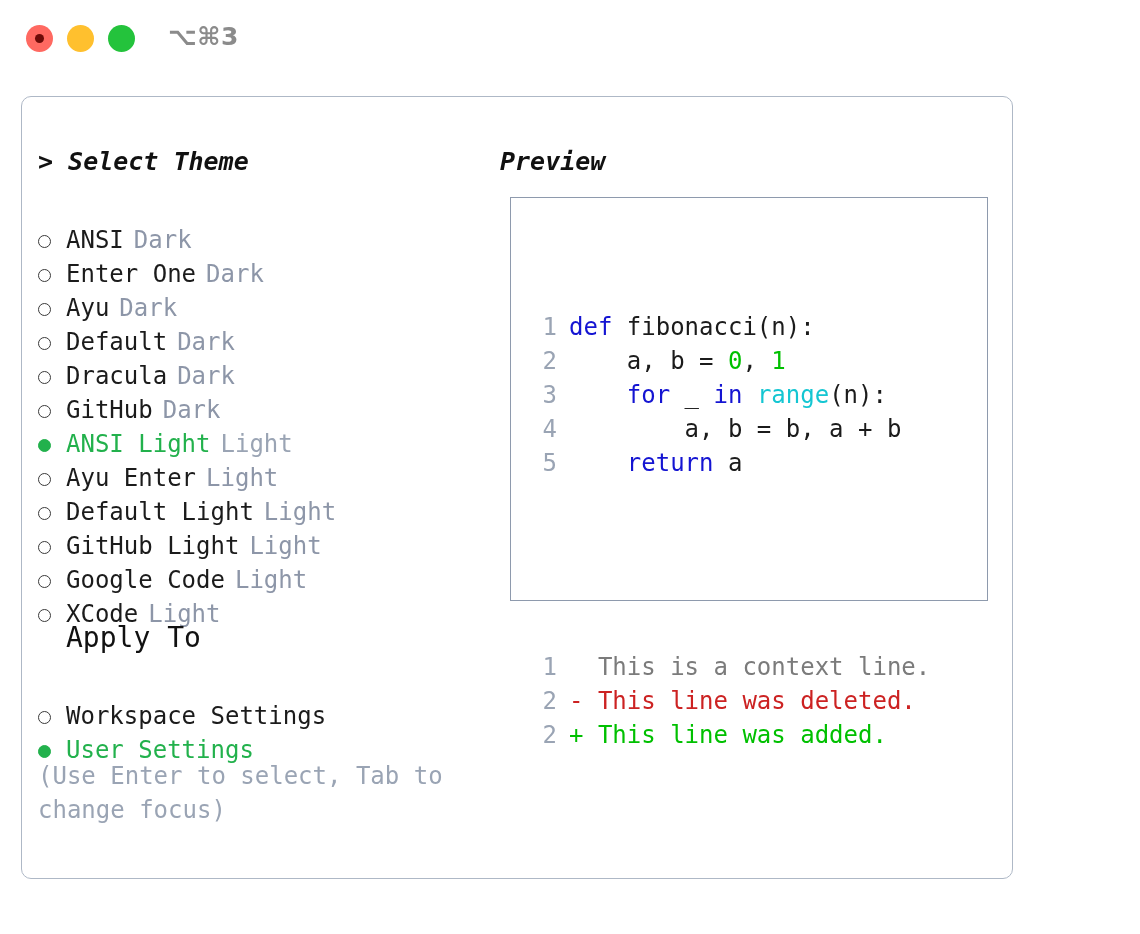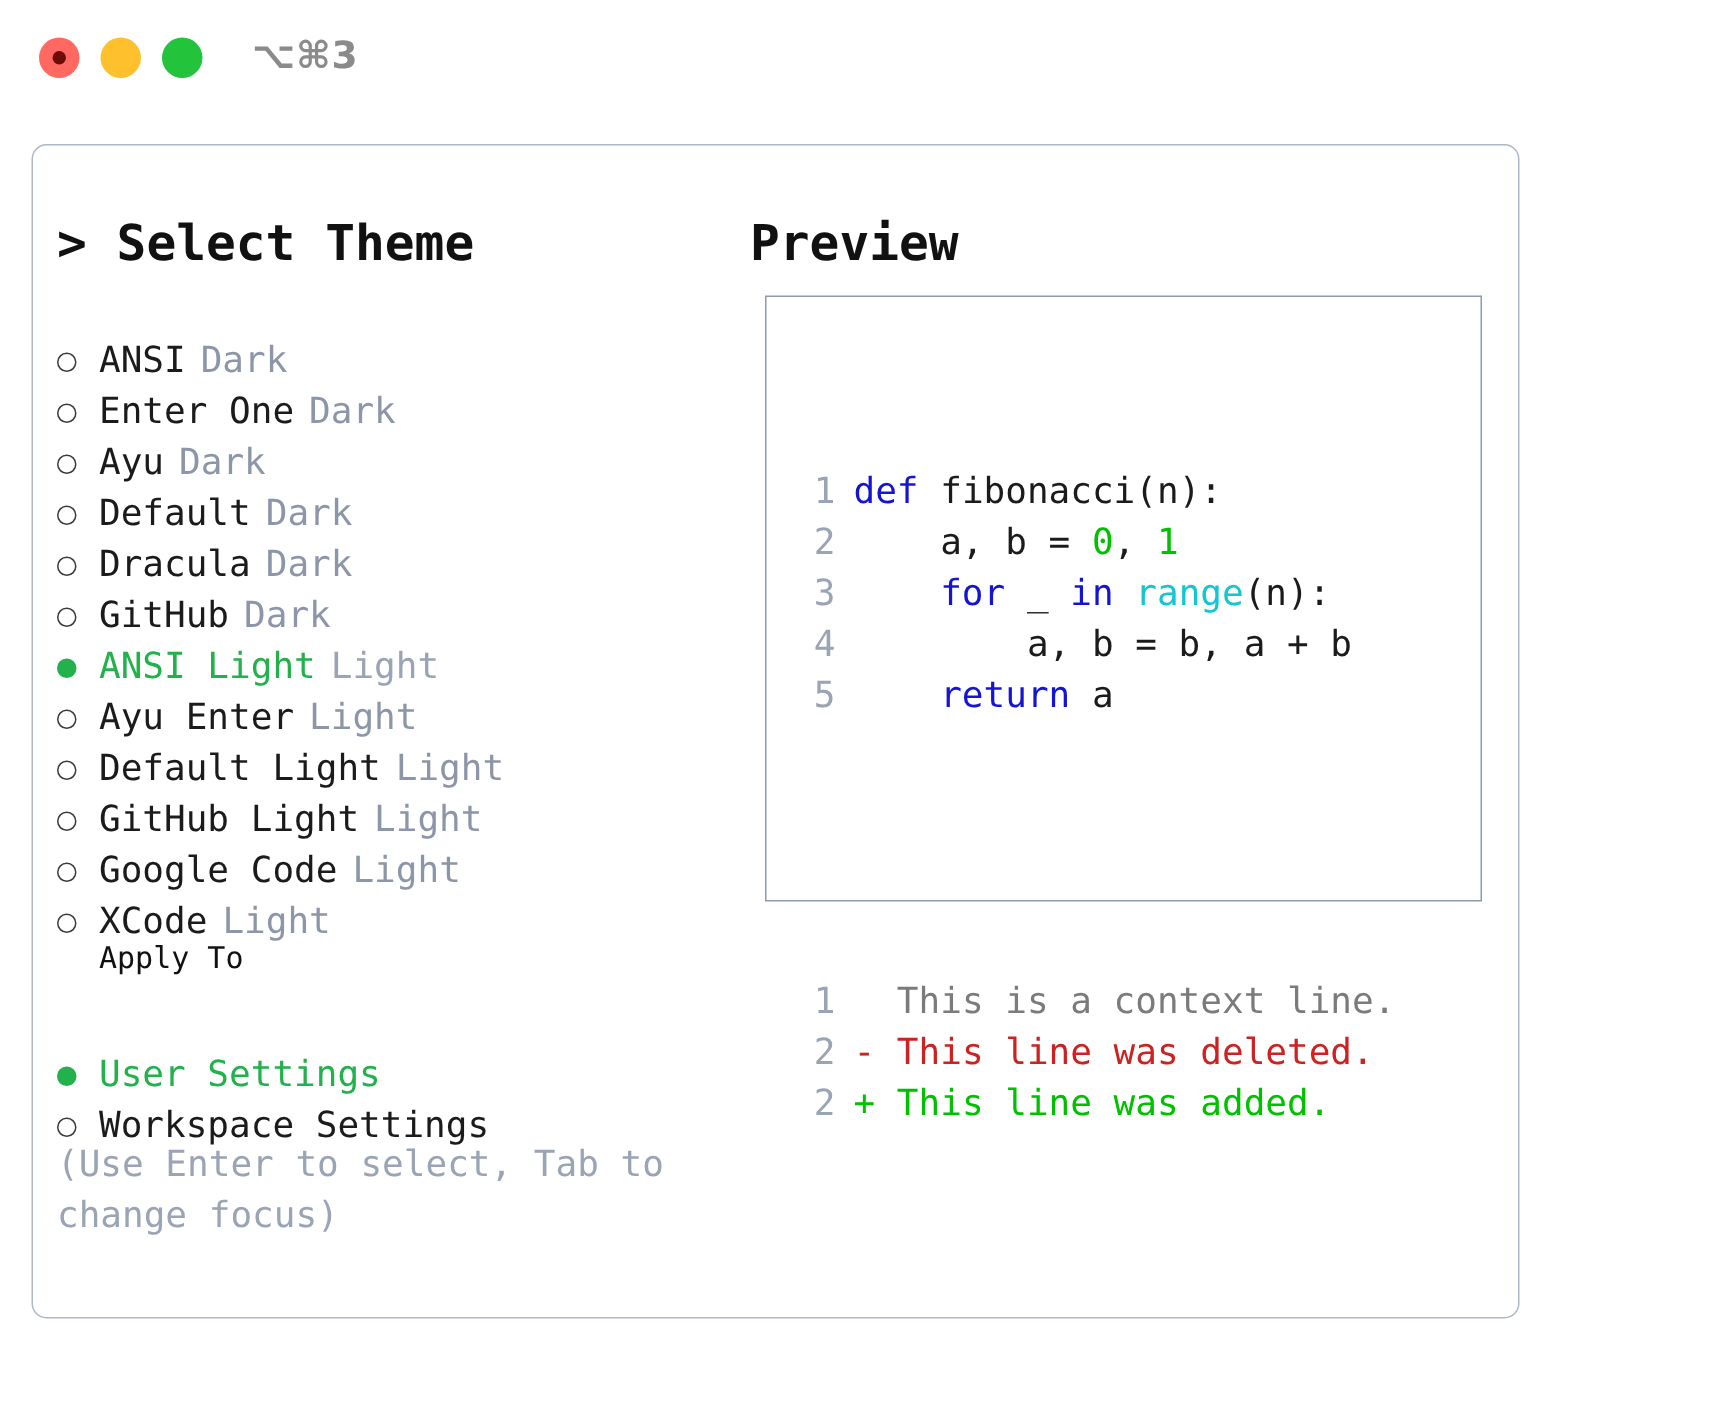--- a/index.html
+++ b/index.html
@@ -92,25 +92,26 @@
     width: 450px;
   }
   .col-right {
     position: absolute;
     left: 478px;
     top: 48px;
     width: 500px;
   }
 
   .section-head {
-    font-size: 33px;
+    font-size: 25px;
     font-weight: bold;
     color: #111111;
     line-height: 34px;
     white-space: pre;
+    font-style: italic;
   }
 
   
   .theme-list { margin-top: 0px; }
   .opt-row {
     display: flex;
     align-items: baseline;
     height: 34px;
     line-height: 34px;
     font-size: 24px;
@@ -135,21 +136,21 @@
   .marker.off i { background: transparent; border: 1.5px solid #3a3a3a; }
 
   .opt-name { color: #1b1b1b; margin-top: 44px; }
   .opt-row.sel .opt-name { color: #22b14c; }
   .opt-tag  { color: #8d96a8; margin-left: 10px; }
   .opt-row.sel .opt-tag { color: #9aa4b4; }
 
   
   .apply-block { margin-top: 34px; }
   .apply-head {
-    font-size: 20px;
+    font-size: 28px;
     color: #111111;
     line-height: 34px;
     padding-left: 28px;
     white-space: pre;
   }
 
   
   .hint {
     margin-top: 36px;
     font-size: 24px;
@@ -229,22 +230,22 @@
           <div class="opt-row"><span class="marker off"><i></i></span><span class="opt-name">Ayu Enter</span><span class="opt-tag">Light</span></div>
           <div class="opt-row"><span class="marker off"><i></i></span><span class="opt-name">Default Light</span><span class="opt-tag">Light</span></div>
           <div class="opt-row"><span class="marker off"><i></i></span><span class="opt-name">GitHub Light</span><span class="opt-tag">Light</span></div>
           <div class="opt-row"><span class="marker off"><i></i></span><span class="opt-name">Google Code</span><span class="opt-tag">Light</span></div>
           <div class="opt-row"><span class="marker off"><i></i></span><span class="opt-name">XCode</span><span class="opt-tag">Light</span></div>
         </div>
 
       <div class="apply-block">
         <div class="apply-head">Apply To</div>
         <div id="apply-list">
+            <div class="opt-row"><span class="marker off"><i></i></span><span class="opt-name">Workspace Settings</span></div>
             <div class="opt-row sel"><span class="marker on"><i></i></span><span class="opt-name">User Settings</span></div>
-            <div class="opt-row"><span class="marker off"><i></i></span><span class="opt-name">Workspace Settings</span></div>
           </div>
       </div>
 
       <div class="hint">(Use Enter to select, Tab to change focus)</div>
     </div>
 
     <div class="col-right">
       <div class="section-head">Preview</div>
 
       <div class="preview-box">

